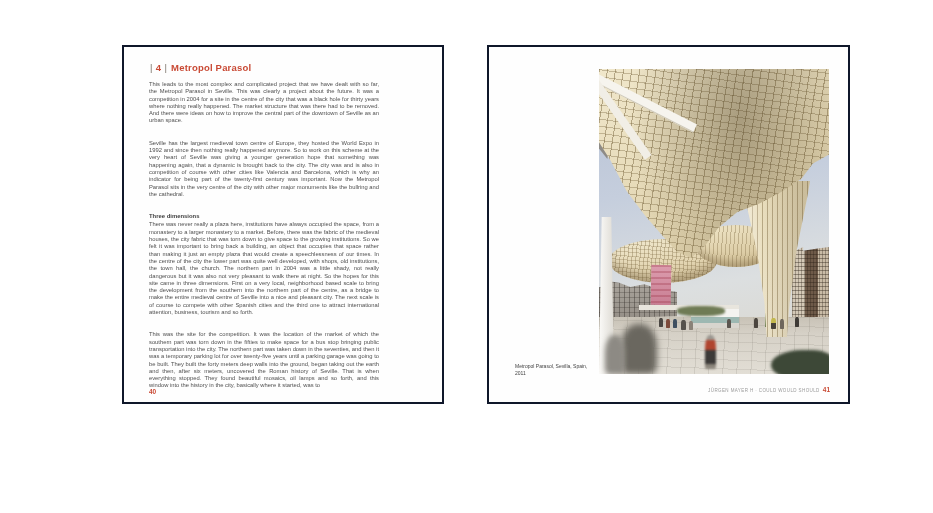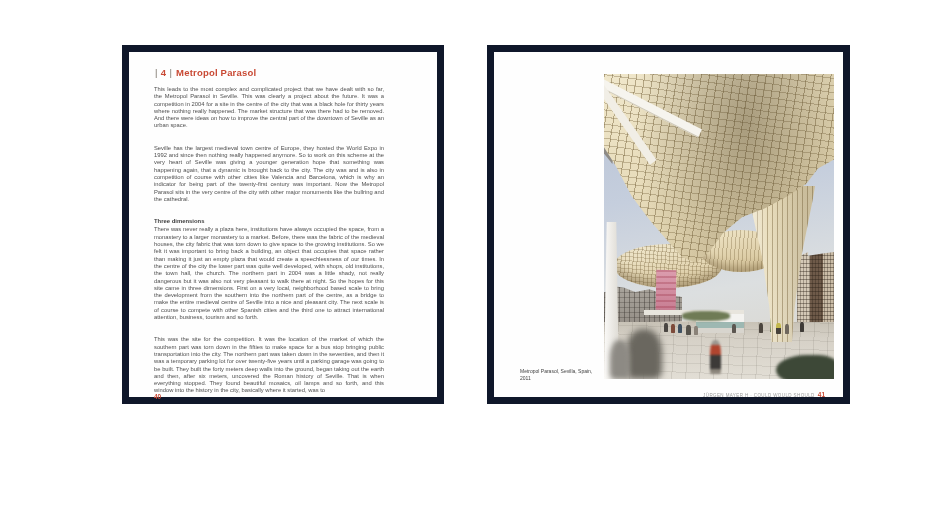--- a/index.html
+++ b/index.html
@@ -1,20 +1,20 @@
 <!DOCTYPE html>
 <html><head>
 <meta charset="utf-8">
 <style>
   html,body{margin:0;padding:0;}
   body{
     width:933px;height:513px;position:relative;background:#ffffff;
     font-family:"Liberation Sans", sans-serif;overflow:hidden;
   }
-  .page{position:absolute;top:45px;height:359px;background:#fefefe;border:7px solid #0f172a;box-sizing:border-box;}
+  .page{position:absolute;top:45px;height:359px;background:#fefefe;border:2px solid #0f172a;box-sizing:border-box;}
   .page-left{left:122px;width:322px;}
   .page-right{left:487px;width:363px;}
 
   
   .chapter-title{
     position:absolute;left:25px;top:15px;width:280px;
     font-size:9.5px;font-weight:bold;letter-spacing:.2px;color:#c94a35;
     white-space:nowrap;
   }
   .chapter-title .bar{color:#a9a49e;font-weight:bold;margin:0 1px;}

